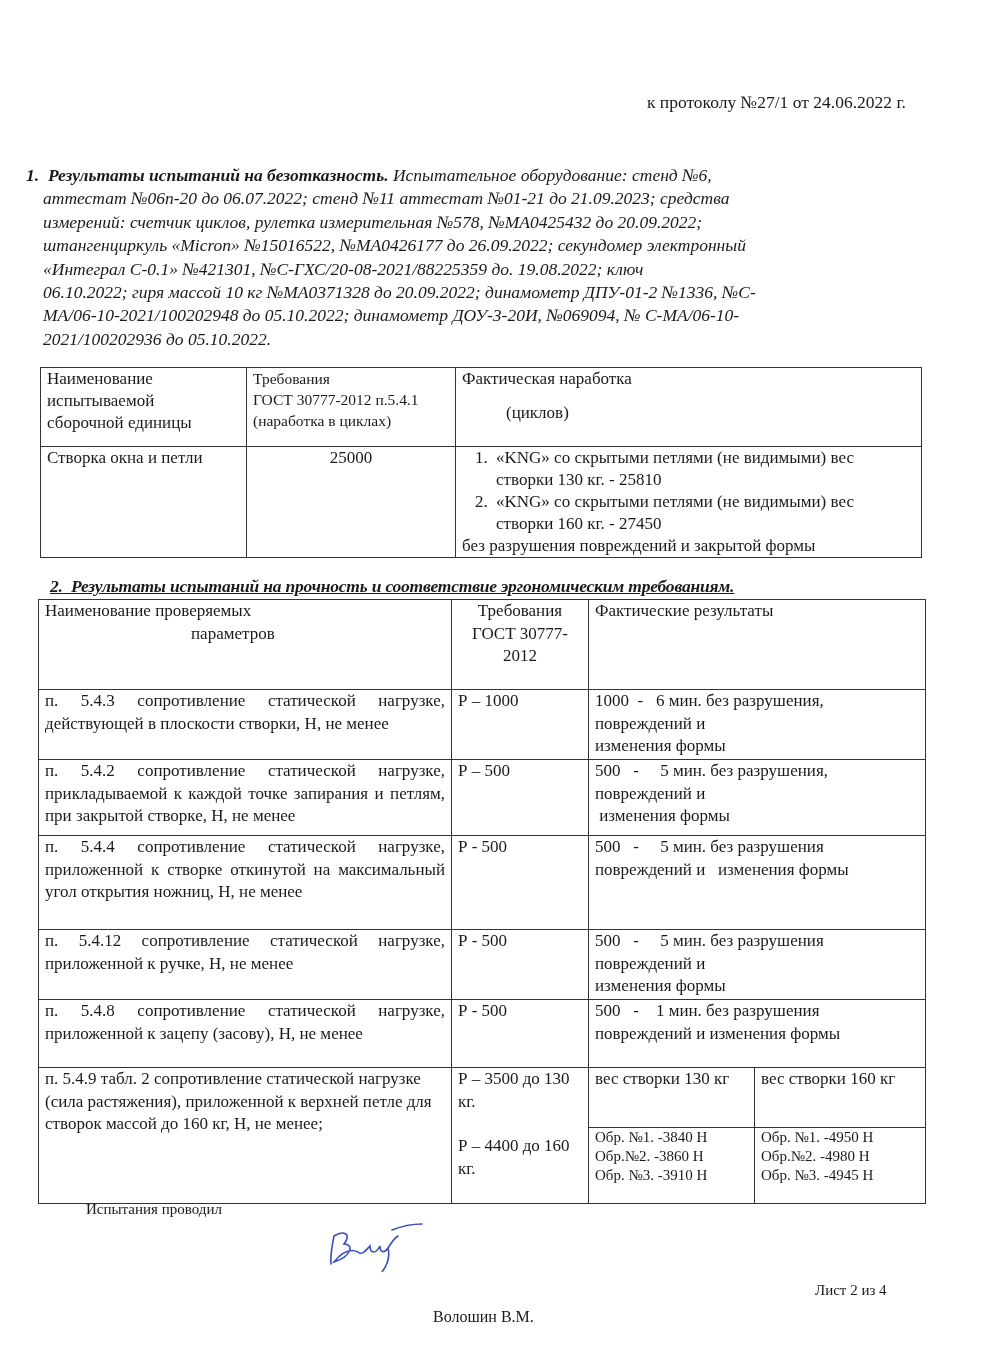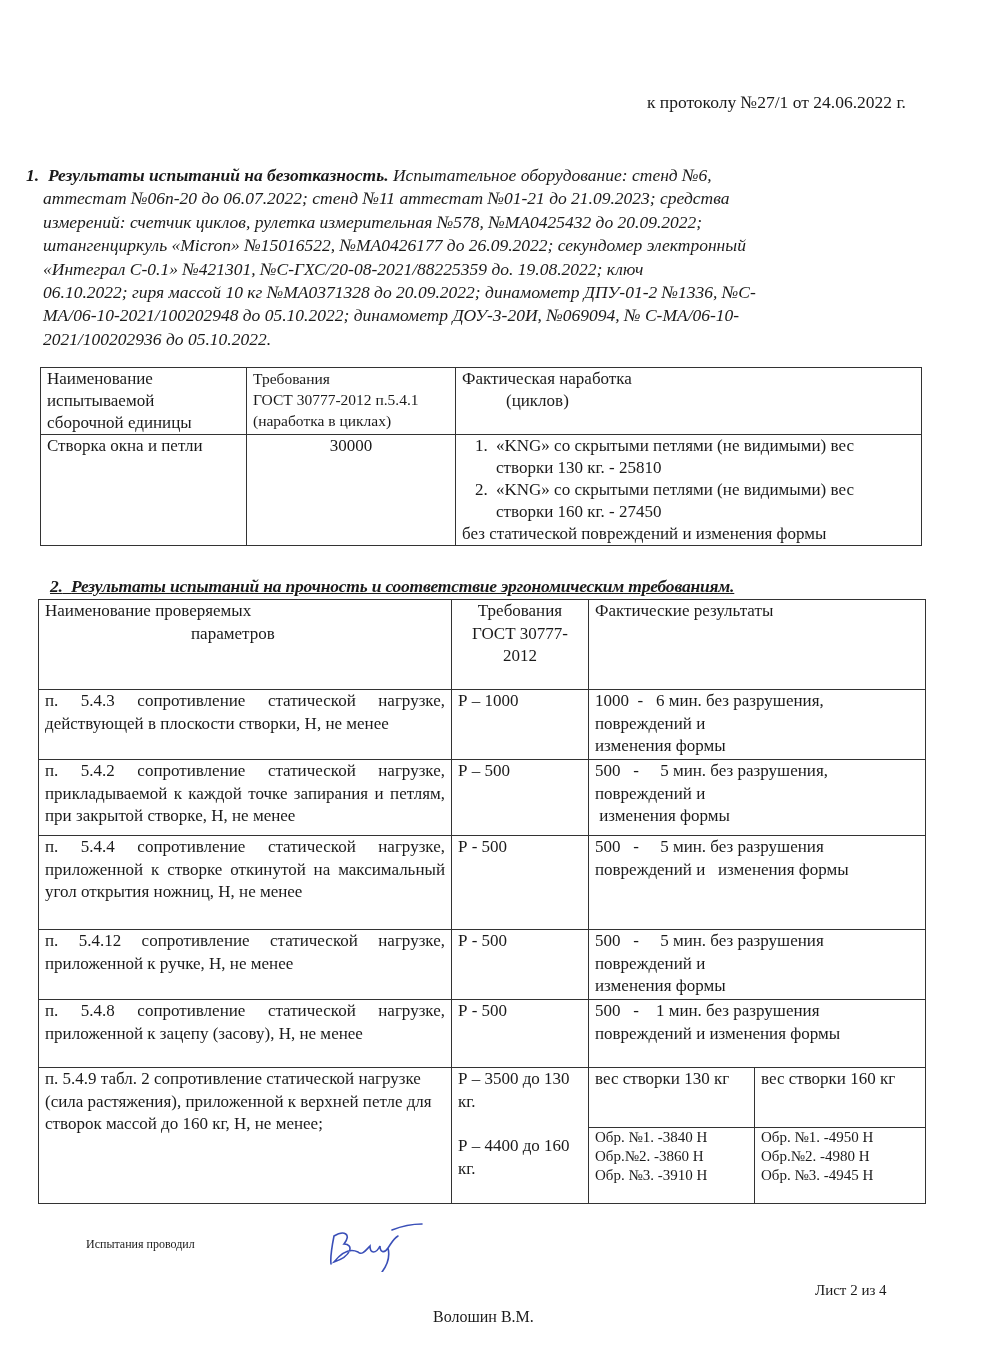--- a/index.html
+++ b/index.html
@@ -12,33 +12,33 @@
   .sec1 { left: 26px; top: 164px; width: 880px; font-size: 17.5px; line-height: 23.4px; font-style: italic; }
   .sec1 .num { font-weight: bold; }
   .sec1 .rest { padding-left: 17px; display: block; }
   .sec1 .title { font-weight: bold; }
   table { border-collapse: collapse; }
   td { border: 1.4px solid #333; vertical-align: top; padding: 0 6px; }
   .t1 { left: 40px; top: 367px; width: 882px; font-size: 17px; line-height: 22px; }
   .t1 td.c1 { width: 193px; }
   .t1 td.c2 { width: 196px; }
   .t1 .small { font-size: 15.5px; line-height: 21px; }
-  .t1 .indent { padding-left: 44px; }
+  .t1 .indent { padding-left: 44px; margin-top: 12px; }
   .t1 ol { margin: 0; padding-left: 30px; }
   .t1 ol li { padding-left: 4px; }
   .sec2 { left: 50px; top: 576px; font-size: 17.5px; font-weight: bold; font-style: italic; letter-spacing: -0.2px; }
   .sec2 .u { text-decoration: underline; }
   .t2 { left: 38px; top: 599px; width: 888px; font-size: 17px; line-height: 22.5px; }
   .t2 td.p { width: 400px; }
   .t2 td.r { width: 124px; }
   .t2 .ctr { text-align: center; }
   .t2 .right { text-align: left; padding-right: 14px; }
   .t2 .just { text-align: justify; }
   .t2 .sm { font-size: 15px; line-height: 19px; padding-left: 6px; }
-  .sig-label { left: 86px; top: 1237px; font-size: 12px; }
+  .sig-label { left: 86px; top: 1201px; font-size: 15px; }
   .sig { left: 322px; top: 1222px; }
   .sig-name { left: 433px; top: 1308px; font-size: 16px; }
   .footer { left: 815px; top: 1282px; font-size: 15px; }
 </style>
 </head>
 <body>
 
 <div class="abs header">
   <div>к протоколу №27/1 от 24.06.2022 г.</div>
 </div>
@@ -70,27 +70,27 @@
       <div class="small">(наработка в циклах)</div>
     </td>
     <td>
       <div>Фактическая наработка</div>
       <div class="indent">(циклов)</div>
       <div>&nbsp;</div>
     </td>
   </tr>
   <tr>
     <td>Створка окна и петли</td>
-    <td style="text-align:center">30000</td>
+    <td style="text-align:center">25000</td>
     <td>
       <ol>
         <li>«KNG» со скрытыми петлями (не видимыми) вес створки 130 кг.  - 25810</li>
         <li>«KNG» со скрытыми петлями (не видимыми) вес створки 160 кг.  - 27450</li>
       </ol>
-      <div>без статической  повреждений и   изменения формы</div>
+      <div>без разрушения  повреждений и   закрытой формы</div>
     </td>
   </tr>
 </tbody>
   </table>
 
 <div class="abs sec2">
   <span class="u"><span>2.</span>&nbsp;
   <span>Результаты испытаний на прочность и соответствие эргономическим требованиям.</span></span>
 </div>
 

